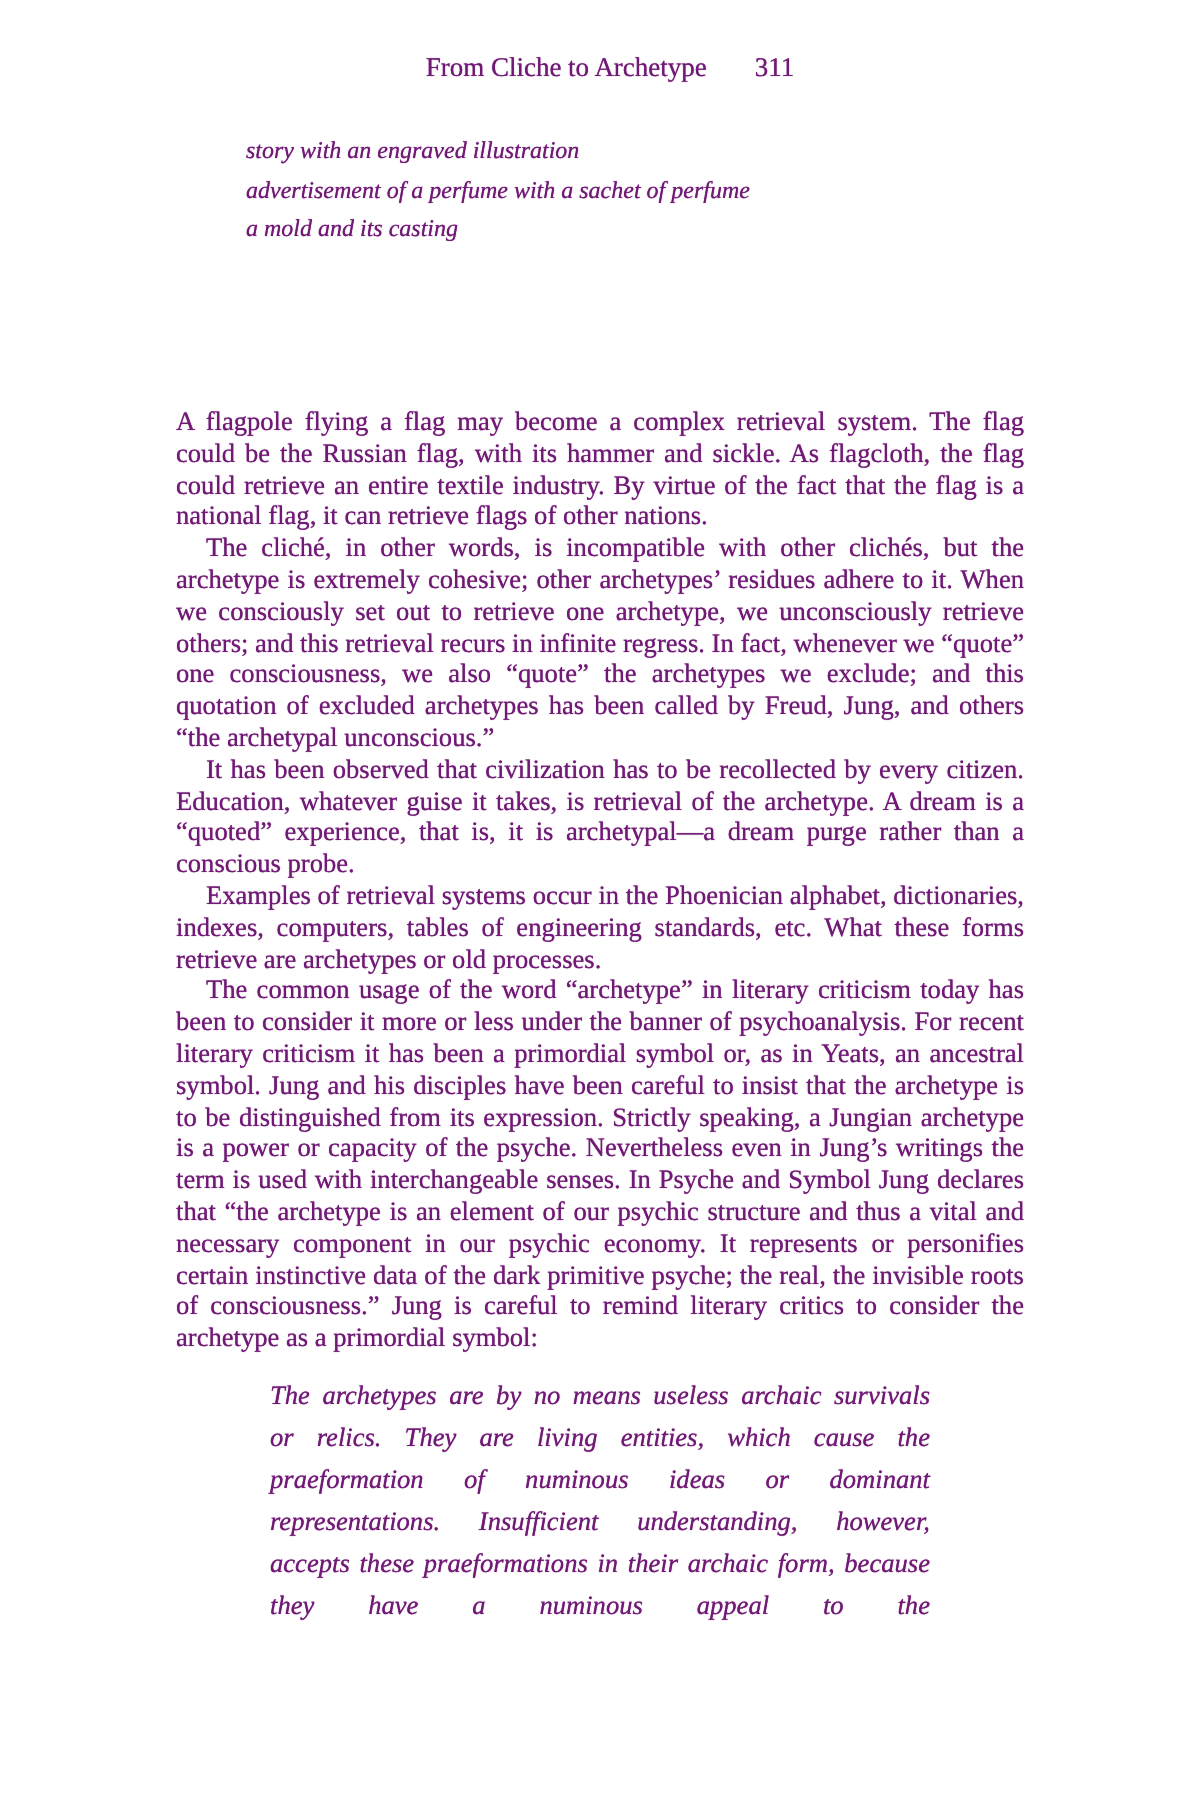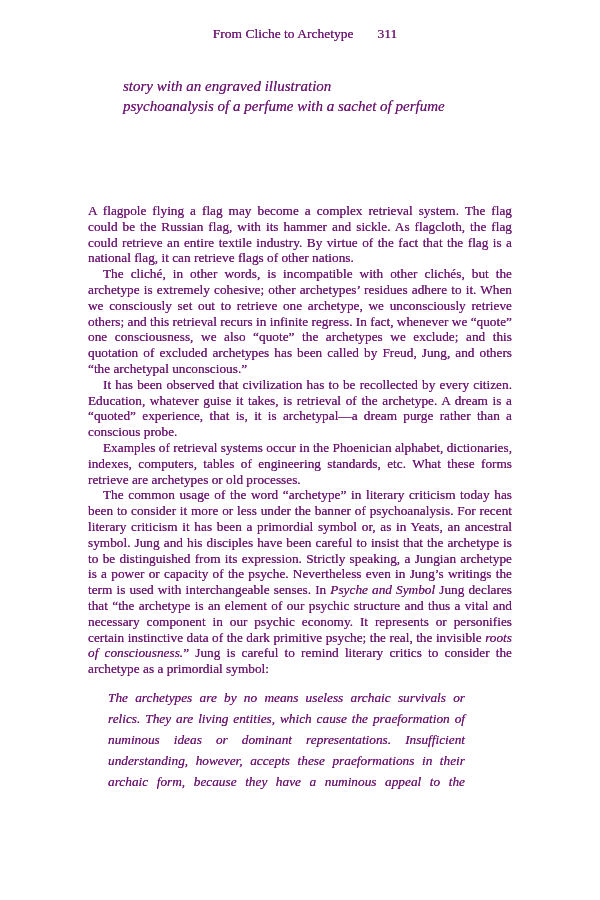--- a/index.html
+++ b/index.html
@@ -20,57 +20,58 @@
   .running-header {
     position: absolute;
     top: 26px; left: 0; width: 100%;
     text-align: center;
     font-size: 13.5px;
     white-space: nowrap;
   }
   .running-header .hgap { display: inline-block; width: 24px; }
   .poem-list {
     position: absolute;
-    top: 77px; left: 123px; right: 60px;
+    top: 66px; left: 123px; right: 60px;
     font-style: italic;
-    font-size: 15px;
+    font-size: 12px;
     line-height: 19.5px;
   }
   .main-col {
     position: absolute;
     top: 203px; left: 88px; width: 424px;
     font-size: 13.3px;
     line-height: 15.8px;
     text-align: justify;
   }
   .main-col p { margin: 0; }
   .main-col p.indent { text-indent: 15px; }
-  .it { font-style: italic; }
+  .it { }
   .block-quote {
-    margin: 10px 47px 0 20px;
+    margin: 10px 47px 0 47px;
     font-style: italic;
     font-size: 13.3px;
     line-height: 21px;
     text-align: justify;
     text-align-last: justify;
     word-spacing: 1.5px;
   }
 </style>
 </head>
 <body>
 
 <div class="page">
 
   <div class="running-header">
     <span>From Cliche to Archetype</span><span class="hgap"></span><span>311</span>
   </div>
 
   <div class="poem-list" id="poem-list">
       <div>story with an engraved illustration</div>
-      <div>psychoanalysis of a perfume with a sachet of perfume</div>
+      <div>advertisement of a perfume with a sachet of perfume</div>
+      <div>a mold and its casting</div>
     </div>
 
   <div class="main-col" id="main-col">
       <p><span>A flagpole flying a flag may become a complex retrieval system. The flag could be the Russian flag, with its hammer and sickle. As flagcloth, the flag could retrieve an entire textile industry. By virtue of the fact that the flag is a national flag, it can retrieve flags of other nations.</span></p>
       <p class="indent"><span>The cliché, in other words, is incompatible with other clichés, but the archetype is extremely cohesive; other archetypes’ residues adhere to it. When we consciously set out to retrieve one archetype, we unconsciously retrieve others; and this retrieval recurs in infinite regress. In fact, whenever we “quote” one consciousness, we also “quote” the archetypes we exclude; and this quotation of excluded archetypes has been called by Freud, Jung, and others “the archetypal unconscious.”</span></p>
       <p class="indent"><span>It has been observed that civilization has to be recollected by every citizen. Education, whatever guise it takes, is retrieval of the archetype. A dream is a “quoted” experience, that is, it is archetypal—a dream purge rather than a conscious probe.</span></p>
       <p class="indent"><span>Examples of retrieval systems occur in the Phoenician alphabet, dictionaries, indexes, computers, tables of engineering standards, etc. What these forms retrieve are archetypes or old processes.</span></p>
       <p class="indent"><span>The common usage of the word “archetype” in literary criticism today has been to consider it more or less under the banner of psychoanalysis. For recent literary criticism it has been a primordial symbol or, as in Yeats, an ancestral symbol. Jung and his disciples have been careful to insist that the archetype is to be distinguished from its expression. Strictly speaking, a Jungian archetype is a power or capacity of the psyche. Nevertheless even in Jung’s writings the term is used with interchangeable senses. In </span><span class="it">Psyche and Symbol</span><span> Jung declares that “the archetype is an element of our psychic structure and thus a vital and necessary component in our psychic economy. It represents or personifies certain instinctive data of the dark primitive psyche; the real, the invisible </span><span class="it">roots of consciousness.</span><span>” Jung is careful to remind literary critics to consider the archetype as a primordial symbol:</span></p>
       <div class="block-quote"><span class="it">The archetypes are by no means useless archaic survivals or relics. They are living entities, which cause the praeformation of numinous ideas or dominant representations. Insufficient understanding, however, accepts these praeformations in their archaic form, because they have a numinous appeal to the</span></div>
     </div>

